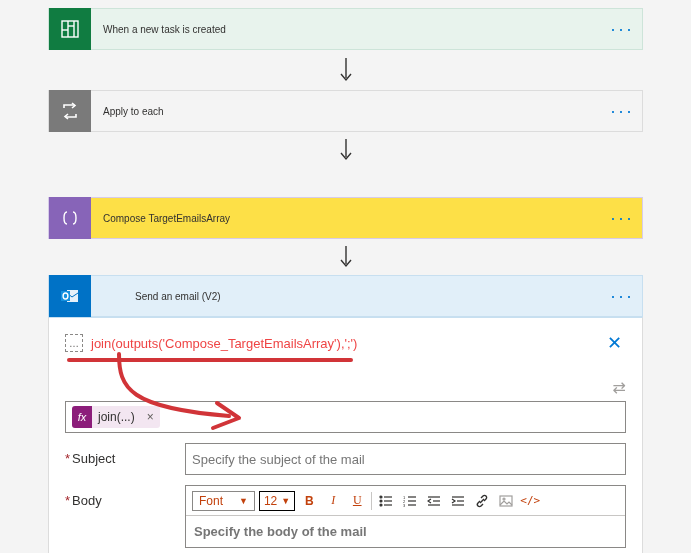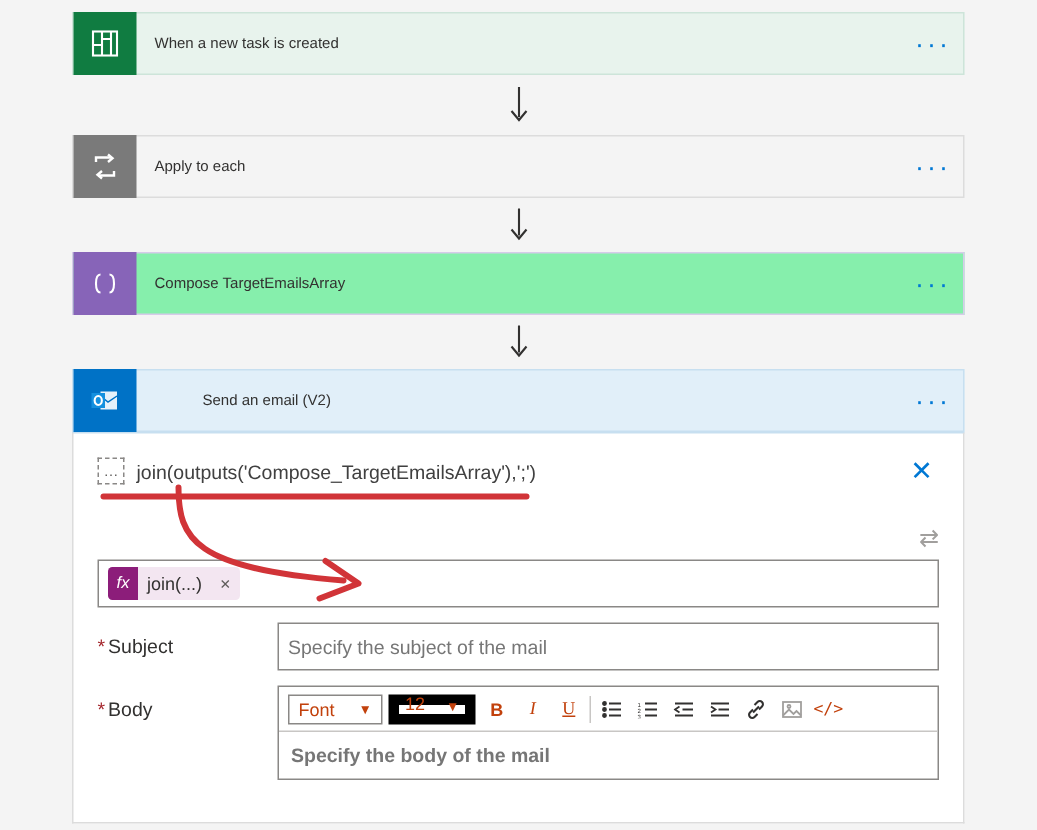--- a/index.html
+++ b/index.html
@@ -25,21 +25,21 @@
     display: flex; align-items: center; justify-content: center;
     flex: 0 0 42px;
   }
   .card .title { flex: 1; padding-left: 12px; font-size: 10px; }
   .card .more { width: 40px; text-align: center; color: #0078d4; font-size: 18px; letter-spacing: 2px; cursor: pointer; }
 
   .trigger { background: #e8f3ed; border-color: #cde4d9; }
   .trigger .iconbox { background: #107c41; color: #fff; }
   .apply { background: #f4f4f4; border-color: #dcdcdc; }
   .apply .iconbox { background: #7a7a7a; color: #fff; }
-  .compose { background: #86efac; border-color: #d6cbe9; }
+  .compose { background: #fde047; border-color: #d6cbe9; margin-top: 29px; }
   .compose .iconbox { background: #8764b8; color: #fff; }
   .email-head { background: #e1eff9; border-color: #c7dff0; gap: 32px; }
   .email-head .iconbox { background: #0072c6; color: #fff; }
 
   .arrow-wrap { display: flex; justify-content: center; height: 40px; align-items: center; }
   .arrow-wrap.short { height: 36px; }
   .arrow svg { display: block; }
 
   .email-body {
     border: 1px solid #dcdcdc;
@@ -47,21 +47,21 @@
     background: #fff;
     padding: 14px 16px 16px 16px;
   }
 
   .peek-row { display: flex; align-items: center; gap: 8px; margin-bottom: 6px; }
   .peek-row .expr-icon {
     width: 18px; height: 18px; border: 1px dashed #8a8886;
     display: flex; align-items: center; justify-content: center;
     font-size: 10px; color: #605e5c;
   }
-  .peek-row .expr-text { font-size: 13px; color: #404040; }
+  .peek-row .expr-text { font-size: 13px; color: #ef4444; }
   .peek-row .close { margin-left: auto; color: #0078d4; font-size: 18px; cursor: pointer; padding: 0 4px; }
 
   .hr-red { position: relative; height: 18px; }
   .red-underline {
     position: absolute; left: 2px; top: -2px; width: 286px; height: 4px;
     background: #d13438; border-radius: 2px;
   }
 
   .switch-row { display: flex; justify-content: flex-end; margin-bottom: 4px; color: #a19f9d; }
   .switch-row span { font-size: 16px; cursor: pointer; }
@@ -94,21 +94,21 @@
     border: 1px solid #8a8886;
   }
   .rte-toolbar {
     display: flex; align-items: center; border-bottom: 1px solid #c8c6c4;
     height: 30px; padding: 0 6px; gap: 4px; font-size: 12px; color: #c2410c;
   }
   .rte-toolbar .fontsel {
     border: 1px solid #8a8886; height: 20px; padding: 0 6px; display: flex; align-items: center; gap: 16px;
   }
   .rte-toolbar .sizesel {
-    border: 7px solid #000000; height: 20px; padding: 0 4px; display: flex; align-items: flex-end; gap: 14px;
+    border: 1px solid #000000; height: 20px; padding: 0 4px; display: flex; align-items: center; gap: 4px;
   }
   .rte-toolbar .btn { width: 20px; height: 20px; display: flex; align-items: center; justify-content: center; cursor: pointer; }
   .rte-toolbar .btn.b { font-weight: bold; }
   .rte-toolbar .btn.i { font-style: italic; font-family: serif; }
   .rte-toolbar .btn.u { text-decoration: underline; font-family: serif; }
   .rte-toolbar .divider { width: 1px; height: 18px; background: #c8c6c4; }
   .rte-body { padding: 8px; color: #767676; font-size: 13px; font-weight: bold; }
 
   .caret { font-size: 9px; }
 

